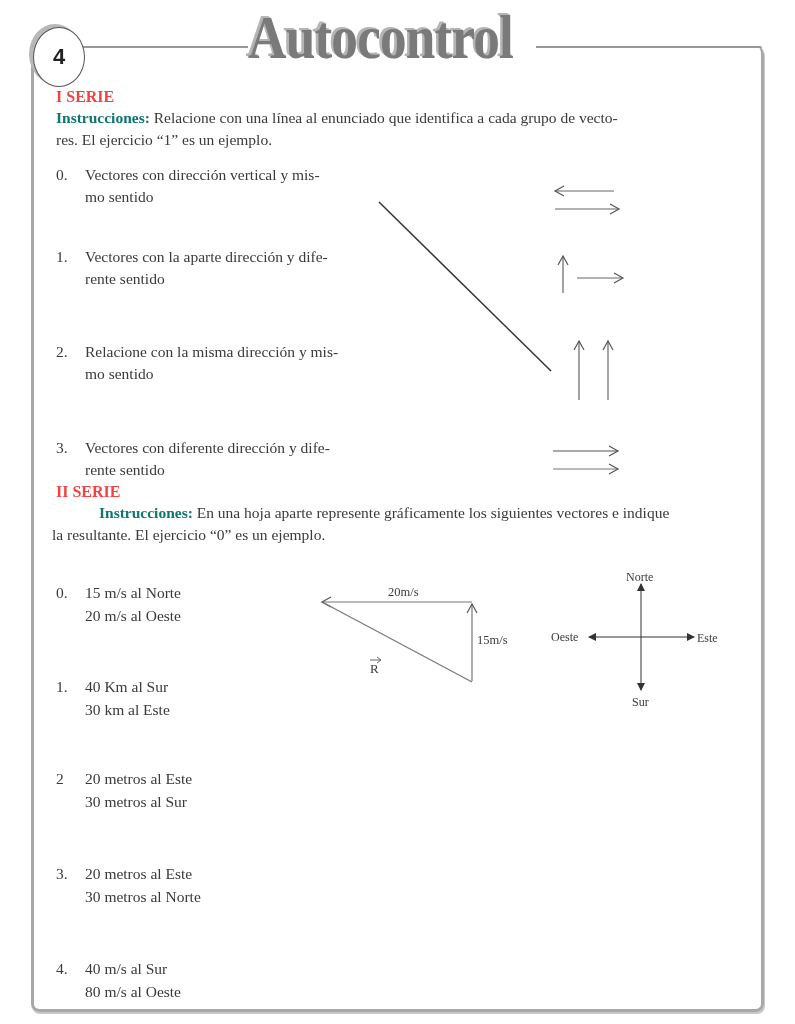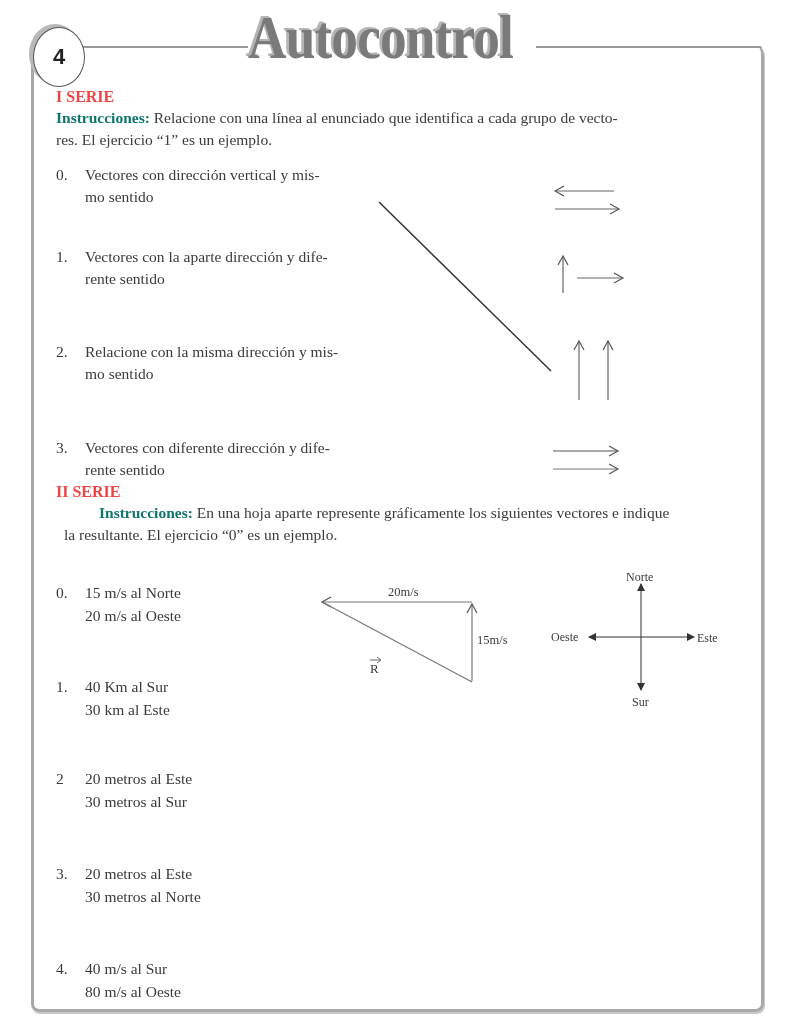--- a/index.html
+++ b/index.html
@@ -107,21 +107,21 @@
     <line x1="641" y1="637" x2="589" y2="637" stroke="#333" stroke-width="1" marker-end="url(#solid)"></line>
     <text class="lbl" x="626" y="581" font-size="12">Norte</text>
     <text class="lbl" x="632" y="706" font-size="12">Sur</text>
     <text class="lbl" x="697" y="642" font-size="12">Este</text>
     <text class="lbl" x="551" y="641" font-size="12">Oeste</text>
   </g>
 </svg>
 
 <div class="abs sec" style="left:56px; top:483px;">II SERIE</div>
 <div class="abs txt" style="left:56px; top:502px;margin-left:43px;"><b>Instrucciones:</b><span> En una hoja aparte represente gráficamente los siguientes vectores e indique</span></div>
-<div class="abs txt" style="left:64px; top:524px;text-align:right;">la resultante. El ejercicio “0” es un ejemplo.</div>
+<div class="abs txt" style="left:52px; top:524px;text-align:right;">la resultante. El ejercicio “0” es un ejemplo.</div>
 
 <div class="item" style="left:56px; top:582px;">
   <span class="num">0.</span>
   <span class="body">15 m/s al Norte</span>
   <span class="body" style="top:23px">20 m/s al Oeste</span>
 </div>
 <div class="item" style="left:56px; top:676px;">
   <span class="num">1.</span>
   <span class="body">40 Km al Sur</span>
   <span class="body" style="top:23px">30 km al Este</span>

